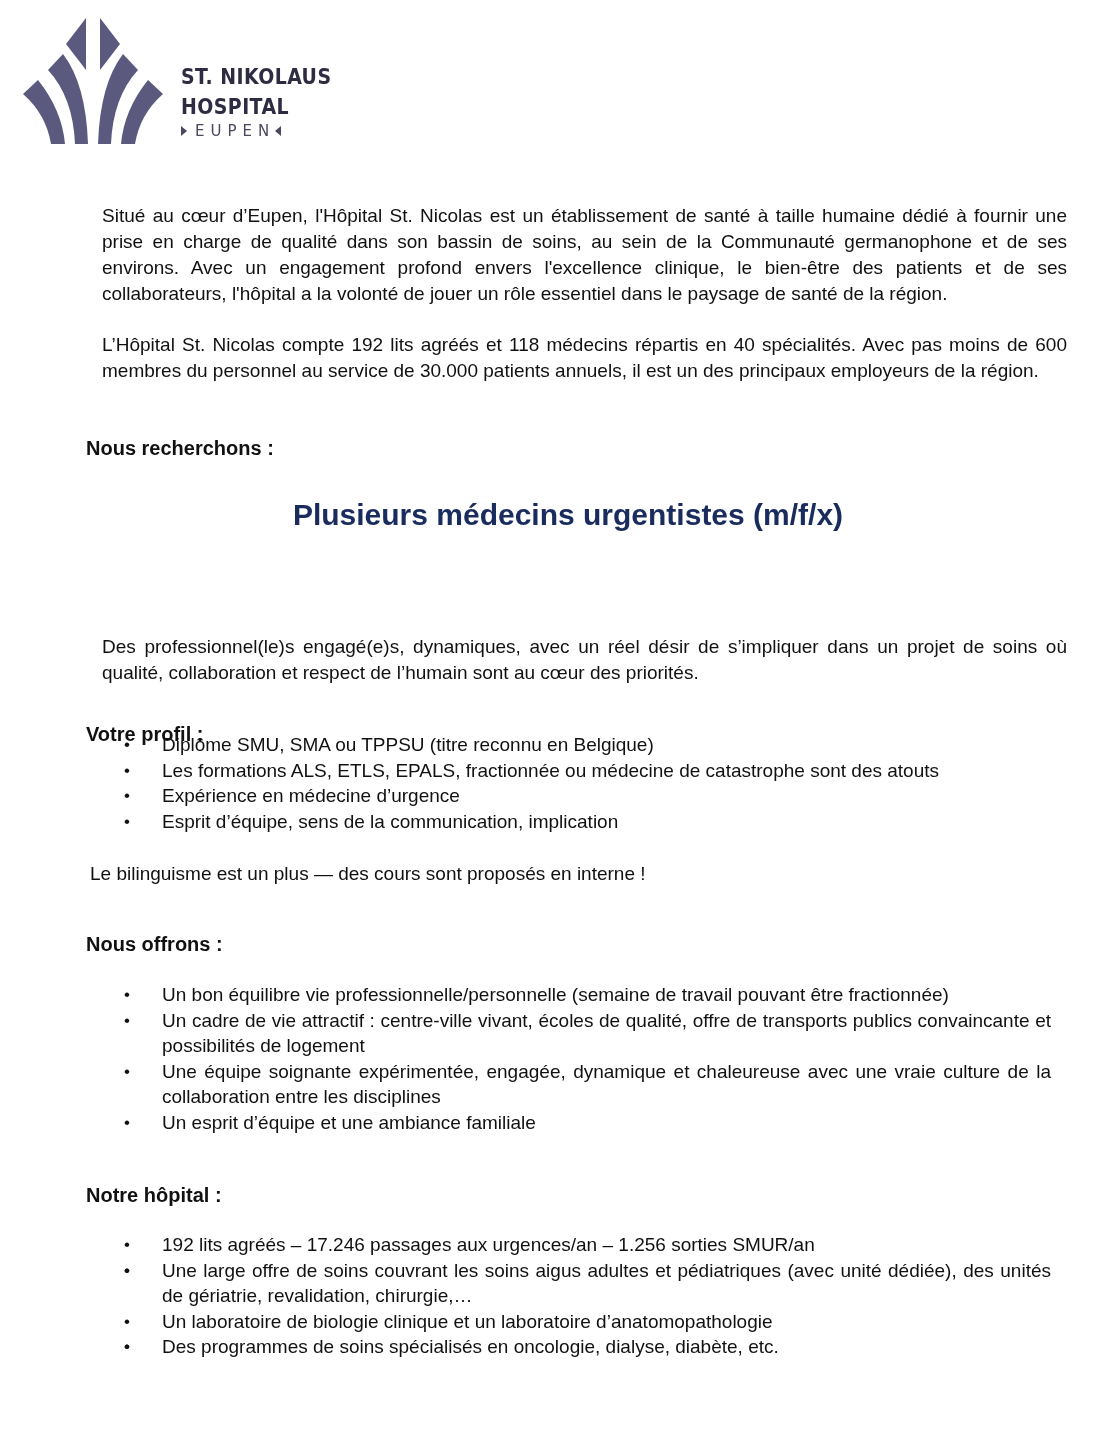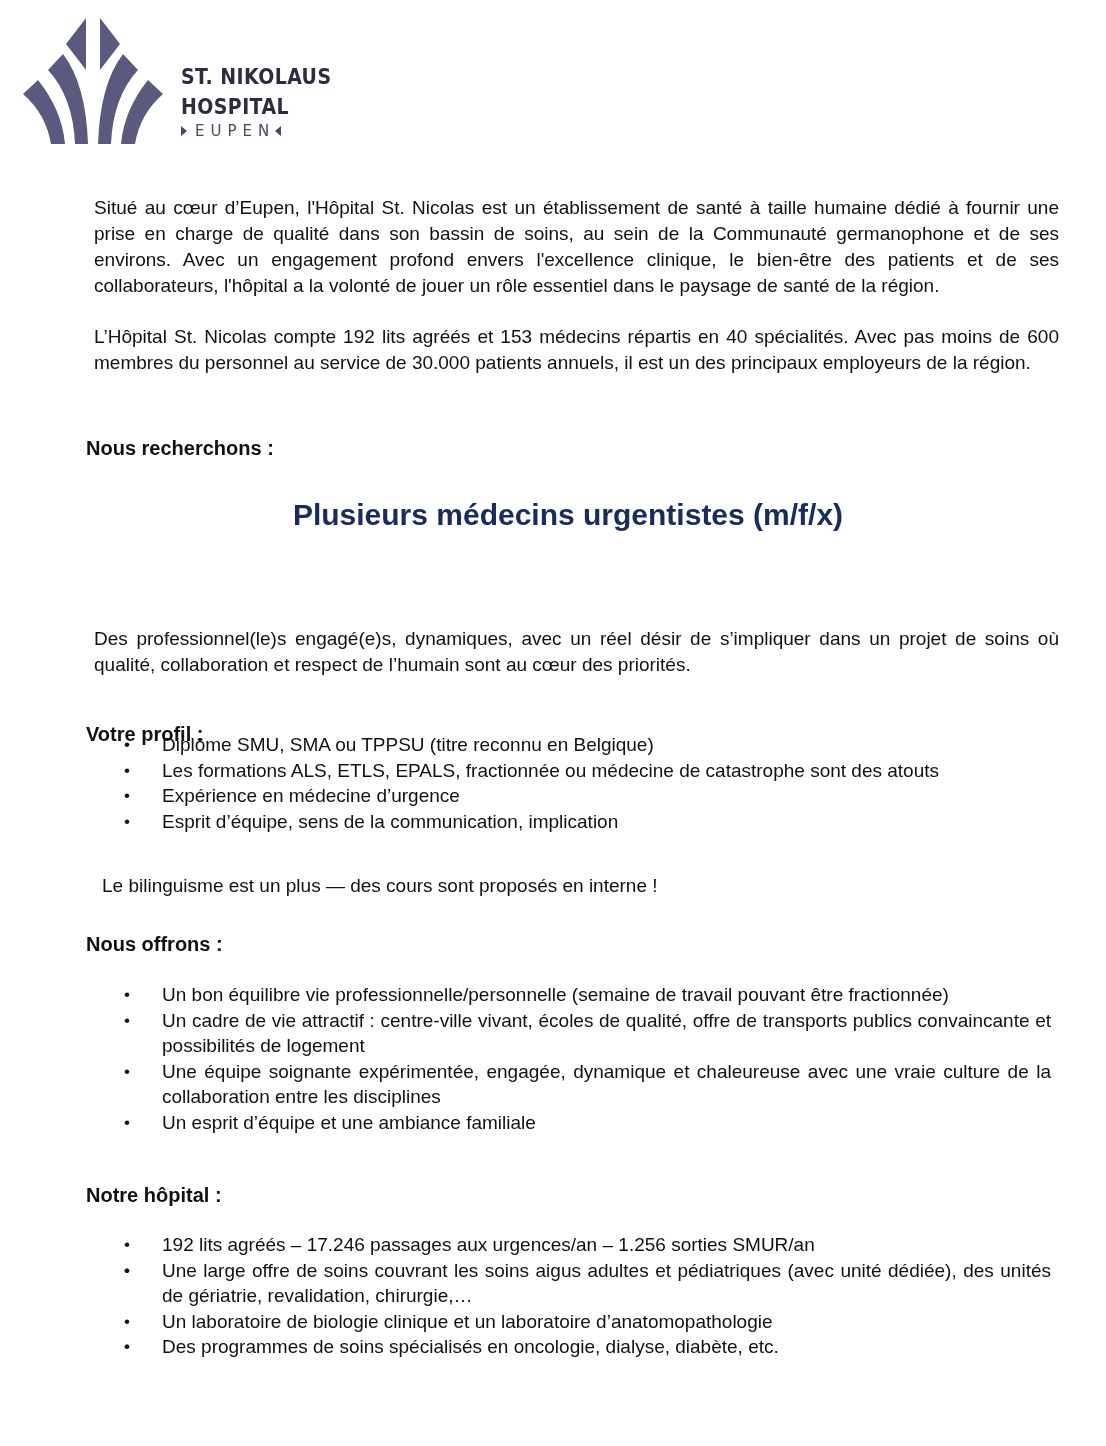--- a/index.html
+++ b/index.html
@@ -17,41 +17,41 @@
     }
     .logo-line3 {
       font-family: "DejaVu Sans", sans-serif; font-size: 15px; letter-spacing: 6px;
       color: #4a4860; display: flex; align-items: center; white-space: nowrap;
     }
     .tri { display: inline-block; width: 0; height: 0; border-top: 5px solid transparent; border-bottom: 5px solid transparent; }
     .tri-right { border-left: 6px solid #4a4860; margin-right: 8px; }
     .tri-left { border-right: 6px solid #4a4860; margin-left: 0px; }
 
     .content { position: absolute; left: 86px; width: 965px; }
-    p.just { margin: 8px; font-size: 19px; line-height: 26px; text-align: justify; text-align-last: left; }
+    p.just { margin: 16px; font-size: 19px; line-height: 26px; text-align: justify; text-align-last: left; }
     .intro1 { top: 187px; }
     .intro2 { top: 316px; }
     .heading { position: absolute; left: 86px; font-size: 20px; font-weight: bold; margin: 0; line-height: 26px; }
     .h-recherchons { top: 435px; }
     .title {
       position: absolute; left: 0; width: 1106px; top: 496px; text-align: center;
       font-size: 30px; font-weight: bold; color: #1a2c5e; margin: 0; line-height: 38px;
       padding-left: 30px; box-sizing: border-box;
     }
     .desc { top: 618px; }
     .h-profil { top: 683px; margin-top: 38px; }
     ul.blist { position: absolute; left: 86px; width: 965px; margin: 0; padding: 0; list-style: none; }
     ul.blist li {
       position: relative; padding-left: 76px; font-size: 19px; line-height: 25.5px; text-align: justify; text-align-last: left;
     }
     ul.blist li .bullet {
       position: absolute; left: 38px; top: 0; font-size: 17px;
     }
     .list-profil { top: 732px; }
-    .bilingue { position: absolute; left: 86px; top: 857px; font-size: 19px; line-height: 26px; margin: 16px; }
+    .bilingue { position: absolute; left: 86px; top: 857px; font-size: 19px; line-height: 26px; margin: 4px; }
     .h-offrons { top: 931px; }
     .list-offrons { top: 982px; }
     .h-hopital { top: 1182px; }
     .list-hopital { top: 1232px; }
   </style>
 </head>
 <body>
 
 <div class="logo">
   <svg class="logo-mark" viewBox="0 0 150 140">
@@ -72,21 +72,21 @@
     <div class="logo-line2">HOSPITAL</div>
     <div class="logo-line3">
       <span class="tri tri-right"></span>
       <span>EUPEN</span>
       <span class="tri tri-left"></span>
     </div>
   </div>
 </div>
 
 <p class="content just intro1" style="position:absolute;">Situé au cœur d’Eupen, l'Hôpital St. Nicolas est un établissement de santé à taille humaine dédié à fournir une prise en charge de qualité dans son bassin de soins, au sein de la Communauté germanophone et de ses environs. Avec un engagement profond envers l'excellence clinique, le bien-être des patients et de ses collaborateurs, l'hôpital a la volonté de jouer un rôle essentiel dans le paysage de santé de la région.</p>
-<p class="content just intro2" style="position:absolute;">L’Hôpital St. Nicolas compte 192 lits agréés et 153 médecins répartis en 40 spécialités. Avec pas moins de 600 membres du personnel au service de 30.000 patients annuels, il est un des principaux employeurs de la région.</p>
+<p class="content just intro2" style="position:absolute;">L’Hôpital St. Nicolas compte 192 lits agréés et 118 médecins répartis en 40 spécialités. Avec pas moins de 600 membres du personnel au service de 30.000 patients annuels, il est un des principaux employeurs de la région.</p>
 
 <h3 class="heading h-recherchons">Nous recherchons :</h3>
 
 <h1 class="title">Plusieurs médecins urgentistes (m/f/x)</h1>
 
 <p class="content just desc" style="position:absolute;">Des professionnel(le)s engagé(e)s, dynamiques, avec un réel désir de s’impliquer dans un projet de soins où qualité, collaboration et respect de l’humain sont au cœur des priorités.</p>
 
 <h3 class="heading h-profil">Votre profil :</h3>
 <ul class="blist list-profil">
   <li><span class="bullet">•</span><span>Diplôme SMU, SMA ou TPPSU (titre reconnu en Belgique)</span></li>

